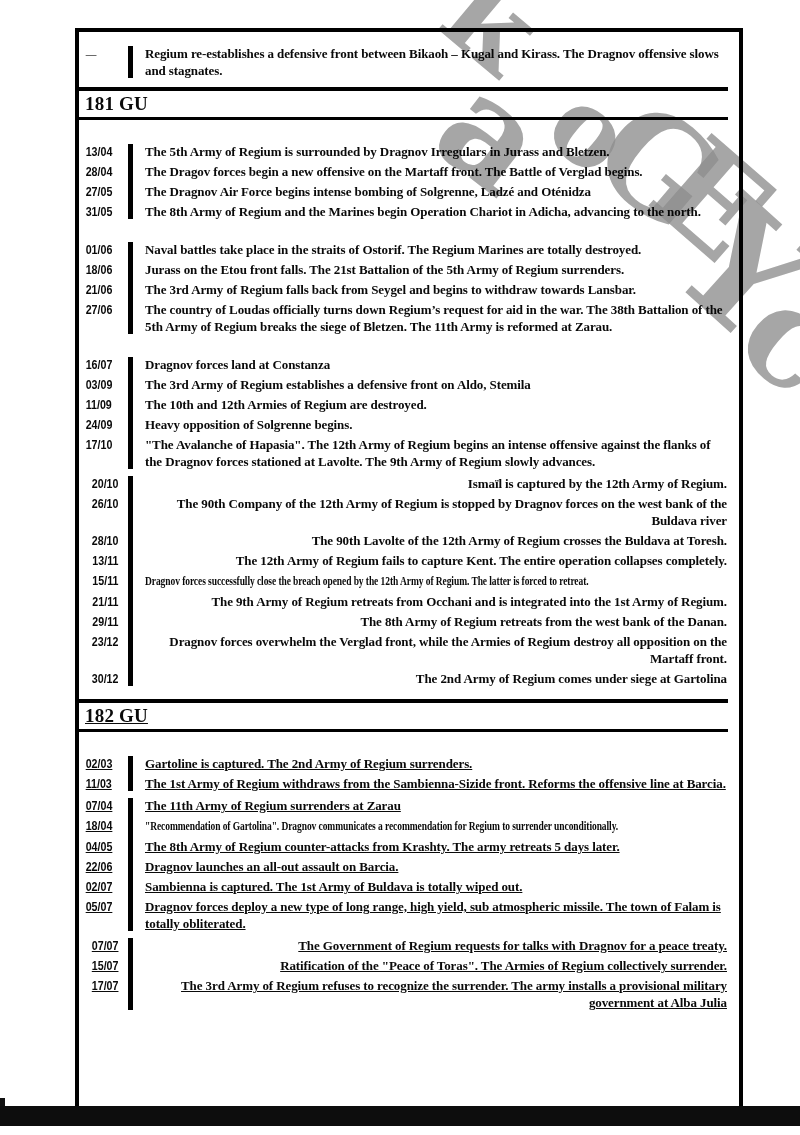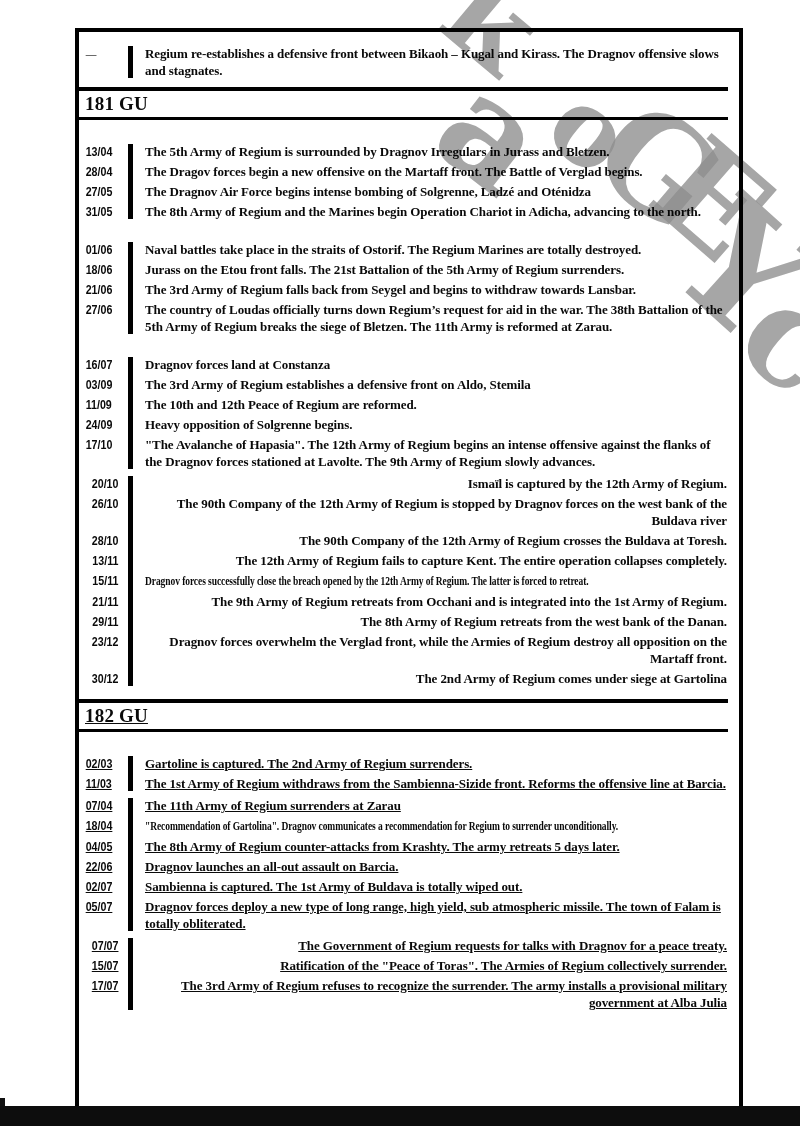--- a/index.html
+++ b/index.html
@@ -113,21 +113,21 @@
             <div class="row">
               <div class="date">16/07</div>
               <div class="text">Dragnov forces land at Constanza</div>
             </div>
             <div class="row">
               <div class="date">03/09</div>
               <div class="text">The 3rd Army of Regium establishes a defensive front on Aldo, Stemila</div>
             </div>
             <div class="row">
               <div class="date">11/09</div>
-              <div class="text">The 10th and 12th Peace of Regium are reformed.</div>
+              <div class="text">The 10th and 12th Armies of Regium are destroyed.</div>
             </div>
             <div class="row">
               <div class="date">24/09</div>
               <div class="text">Heavy opposition of Solgrenne begins.</div>
             </div>
             <div class="row">
               <div class="date">17/10</div>
               <div class="text">"The Avalanche of Hapasia". The 12th Army of Regium begins an intense offensive against the flanks of the Dragnov forces stationed at Lavolte. The 9th Army of Regium slowly advances.</div>
             </div>
           </div>
@@ -136,21 +136,21 @@
             <div class="row">
               <div class="date">20/10</div>
               <div class="text">Ismaïl is captured by the 12th Army of Regium.</div>
             </div>
             <div class="row">
               <div class="date">26/10</div>
               <div class="text">The 90th Company of the 12th Army of Regium is stopped by Dragnov forces on the west bank of the Buldava river</div>
             </div>
             <div class="row">
               <div class="date">28/10</div>
-              <div class="text">The 90th Company of the 12th Army of Regium crosses the Buldava at Toresh.</div>
+              <div class="text">The 90th Lavolte of the 12th Army of Regium crosses the Buldava at Toresh.</div>
             </div>
             <div class="row">
               <div class="date">13/11</div>
               <div class="text">The 12th Army of Regium fails to capture Kent. The entire operation collapses completely.</div>
             </div>
             <div class="row">
               <div class="date">15/11</div>
               <div class="text"><span class="cond">Dragnov forces successfully close the breach opened by the 12th Army of Regium. The latter is forced to retreat.</span></div>
             </div>
             <div class="row">

